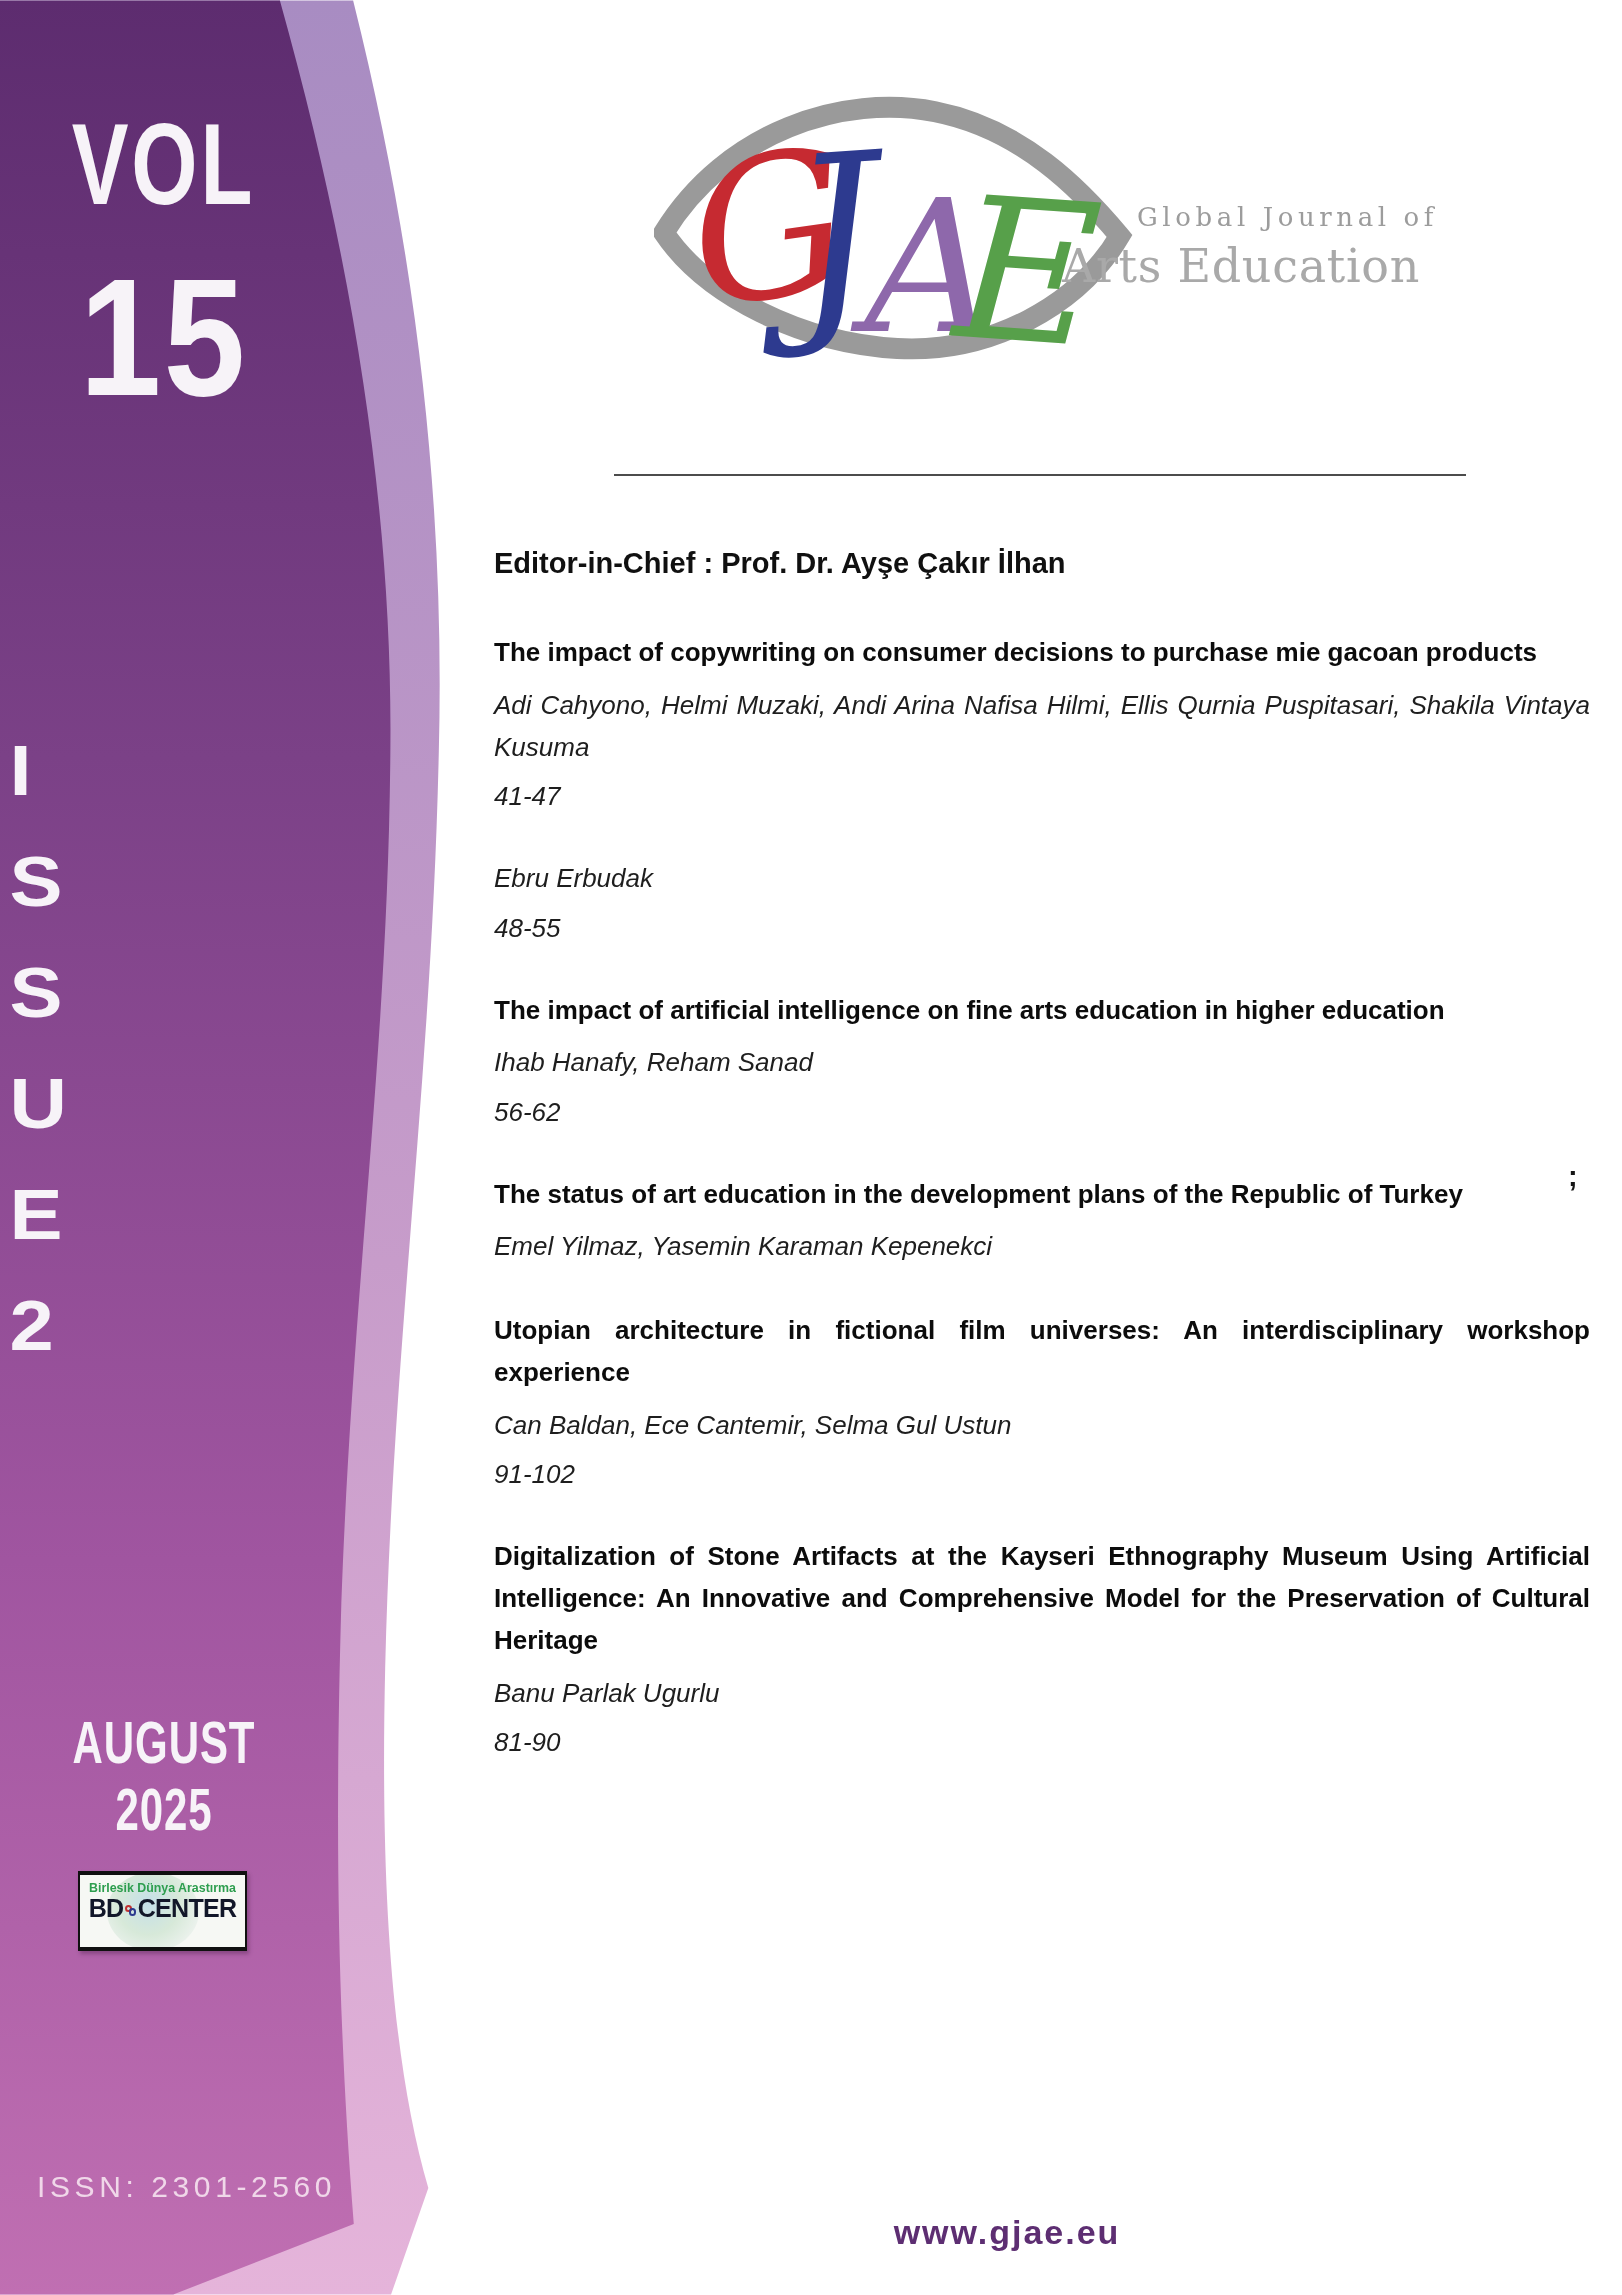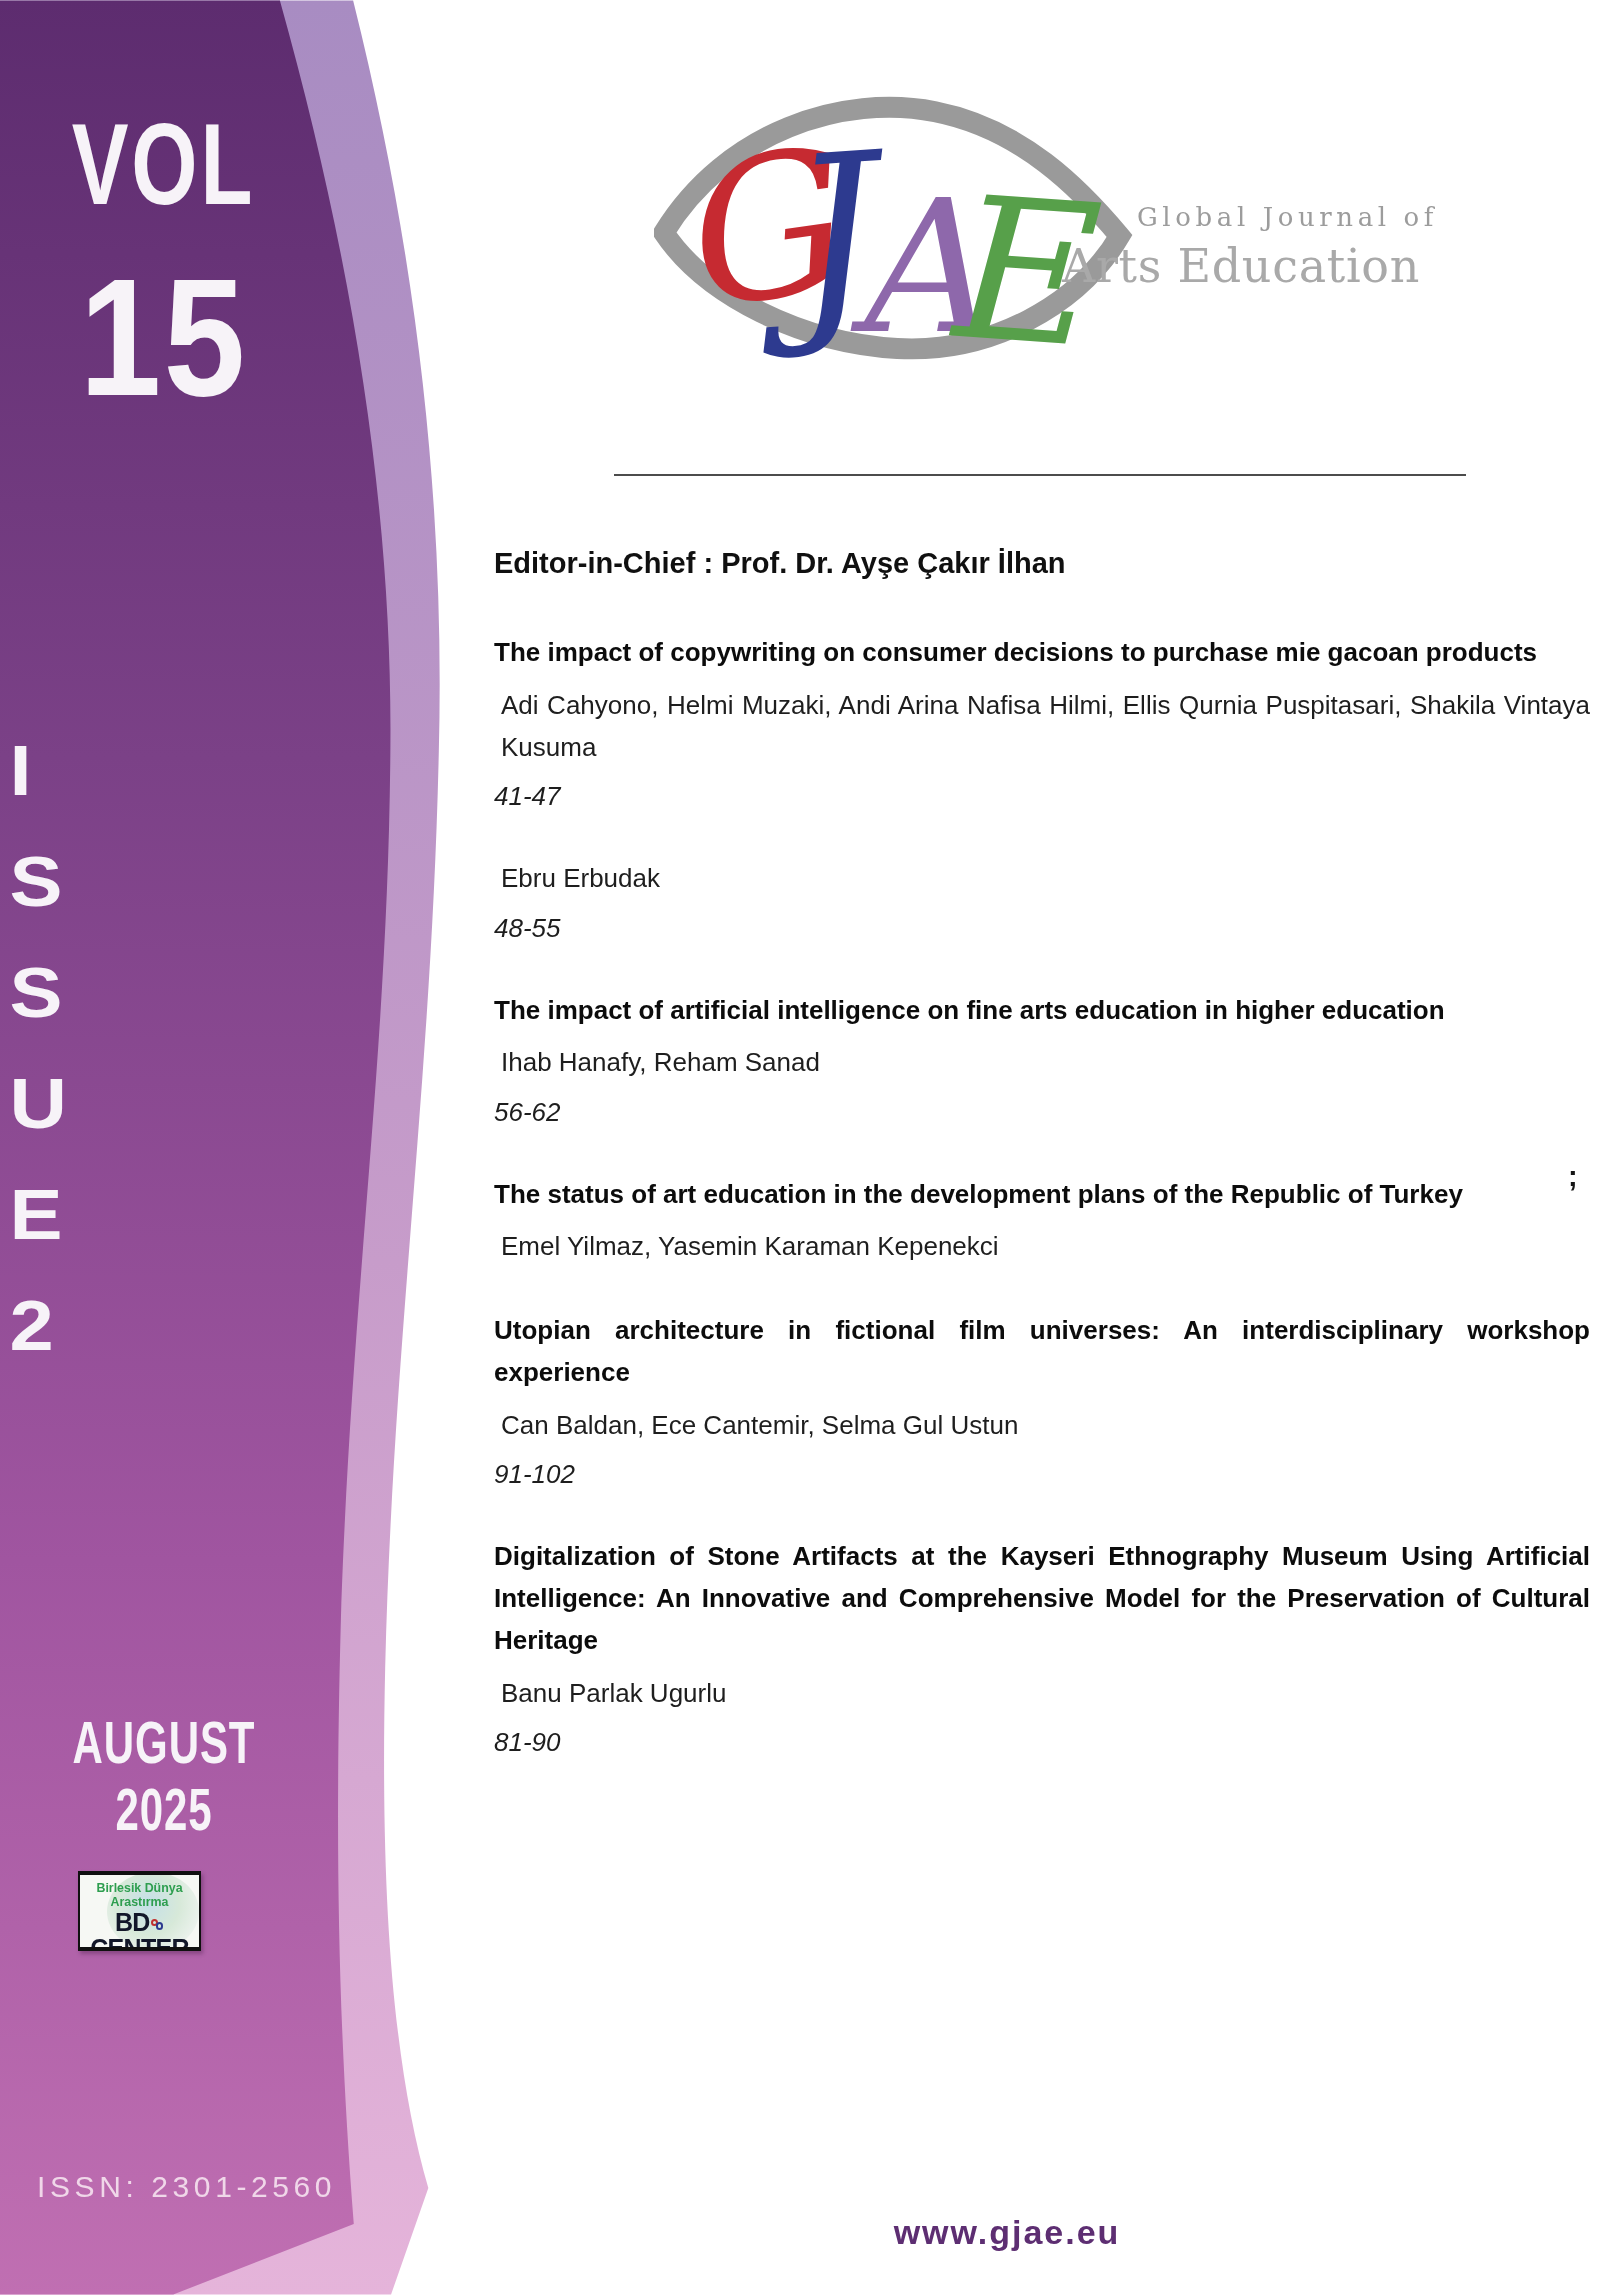--- a/index.html
+++ b/index.html
@@ -10,40 +10,40 @@
   #sidebar-svg{position:absolute;left:0;top:0;}
   .side-text{position:absolute;color:#f7f3f8;font-weight:bold;text-align:center;}
   .vol-label{left:26px;top:98px;width:275px;font-size:115px;letter-spacing:3.9px;transform:scaleX(.74);transform-origin:center;}
   .vol-number{left:26px;top:242px;width:275px;font-size:167px;letter-spacing:2.6px;transform:scaleX(.88);transform-origin:center;}
   .issue-col{left:26px;top:715px;width:275px;}
   .issue-col span{display:block;font-size:71px;line-height:111px;font-weight:bold;color:#f7f3f8;transform:scaleX(1.12);transform-origin:center;}
   .month{left:19.6px;top:1709px;width:288px;font-size:60px;line-height:67px;letter-spacing:1.3px;transform:scaleX(.70);transform-origin:center;}
   .issn{left:37px;top:2170px;width:340px;font-size:30px;font-weight:normal;letter-spacing:4.6px;color:#f0d7e9;text-align:left;}
 
   
-  .bd-box{position:absolute;left:78px;top:1871px;width:123px;height:80px;background:#f6f8f4;border:2px solid #101010;border-top-width:4.6px;border-bottom-width:4.6px;box-sizing:border-box;text-align:center;overflow:hidden;box-shadow:2px 2.6px 3.9px rgba(60,20,60,.35);}
+  .bd-box{position:absolute;left:78px;top:1871px;width:169px;height:80px;background:#f6f8f4;border:2px solid #101010;border-top-width:4.6px;border-bottom-width:4.6px;box-sizing:border-box;text-align:center;overflow:hidden;box-shadow:2px 2.6px 3.9px rgba(60,20,60,.35);}
   .bd-globe{position:absolute;left:27px;top:-2.6px;width:92px;height:79px;border-radius:50%;background:radial-gradient(circle at 45% 40%, #b8d9e6 0%, #cfe5d2 45%, #e8f0ea 75%);opacity:.8;}
   .bd-line1{position:relative;margin-top:5.9px;font-size:12.4px;font-weight:bold;color:#2e9e4f;letter-spacing:0px;}
   .bd-line2{position:relative;font-size:25px;line-height:26px;font-weight:bold;color:#121729;letter-spacing:-0.7px;}
   .bd-link{display:inline-block;width:13px;height:14.4px;position:relative;margin:0 0.7px;}
   .bd-link i{position:absolute;width:7.2px;height:7.2px;border-radius:50%;box-sizing:border-box;}
   .bd-link .c1{border:2px solid #c03030;left:0.7px;top:2px;}
   .bd-link .c2{border:2px solid #2d3a8f;left:5.2px;top:5.9px;}
 
   
   .logo-text-top{left:1137px;top:202px;font-family:"DejaVu Serif",serif;font-size:26px;letter-spacing:4.6px;color:#9c9c9c;}
   .logo-text-bottom{left:1062px;top:239px;font-family:"DejaVu Serif",serif;font-size:46px;letter-spacing:0.7px;color:#a9a9a9;}
   .divider{left:614px;top:474px;width:852px;height:2px;background:#4c4c4c;}
   .editor-line{left:494px;top:547px;font-size:29px;font-weight:bold;color:#101010;letter-spacing:0px;}
 
   
   #articles{position:absolute;left:494px;top:631px;width:1096px;}
   .article{margin-bottom:42px;}
   .a-title{font-size:26px;line-height:42px;font-weight:bold;color:#0c0c0c;text-align:justify;}
-  .a-authors{margin-top:10.5px;font-size:26px;line-height:42px;color:#1e1e1e;text-align:justify;margin-left:7px;}
+  .a-authors{margin-top:10.5px;font-size:26px;line-height:42px;font-style:italic;color:#1e1e1e;text-align:justify;}
   .a-pages{margin-top:10.5px;font-size:26px;line-height:37px;font-style:italic;color:#1e1e1e;}
 
   .stray{left:1568px;top:1160px;font-size:29px;font-weight:bold;color:#151515;}
 
   
   .website{left:824px;top:2213px;width:366px;text-align:center;font-size:34px;font-weight:bold;letter-spacing:2px;color:#5d2e72;}
 </style>
 </head>
 <body>
 

